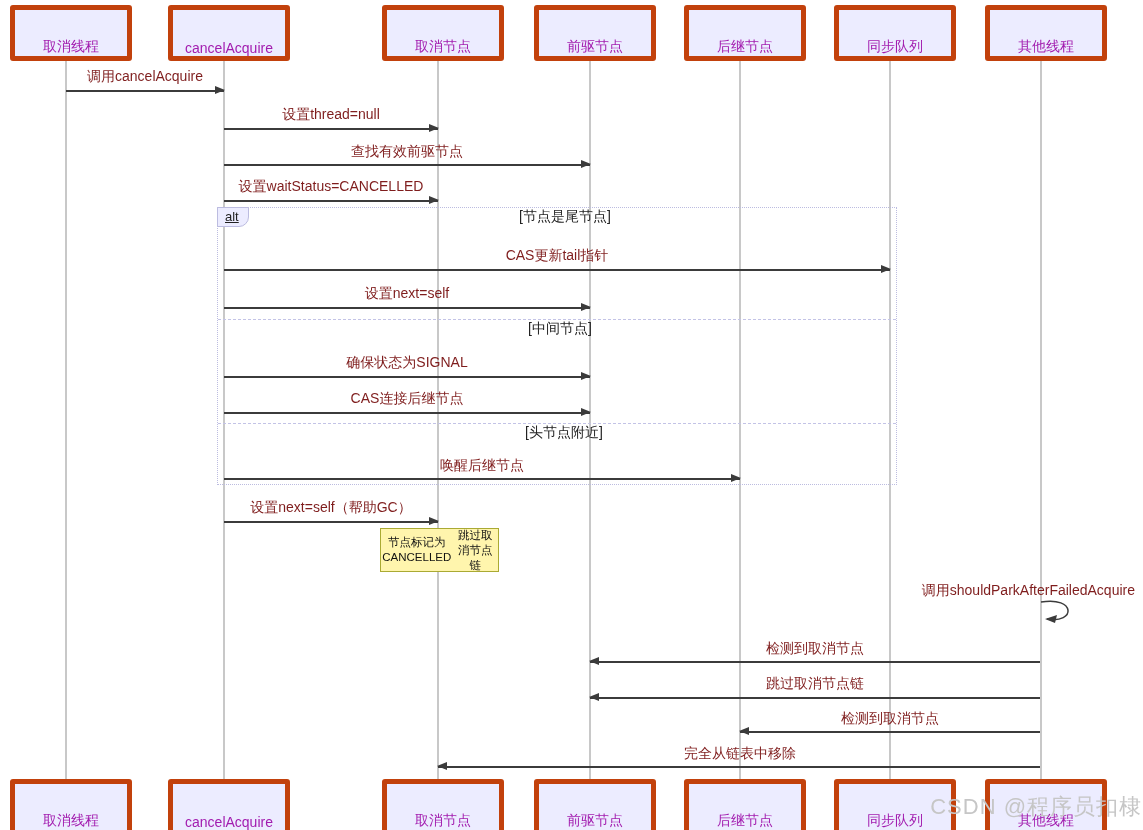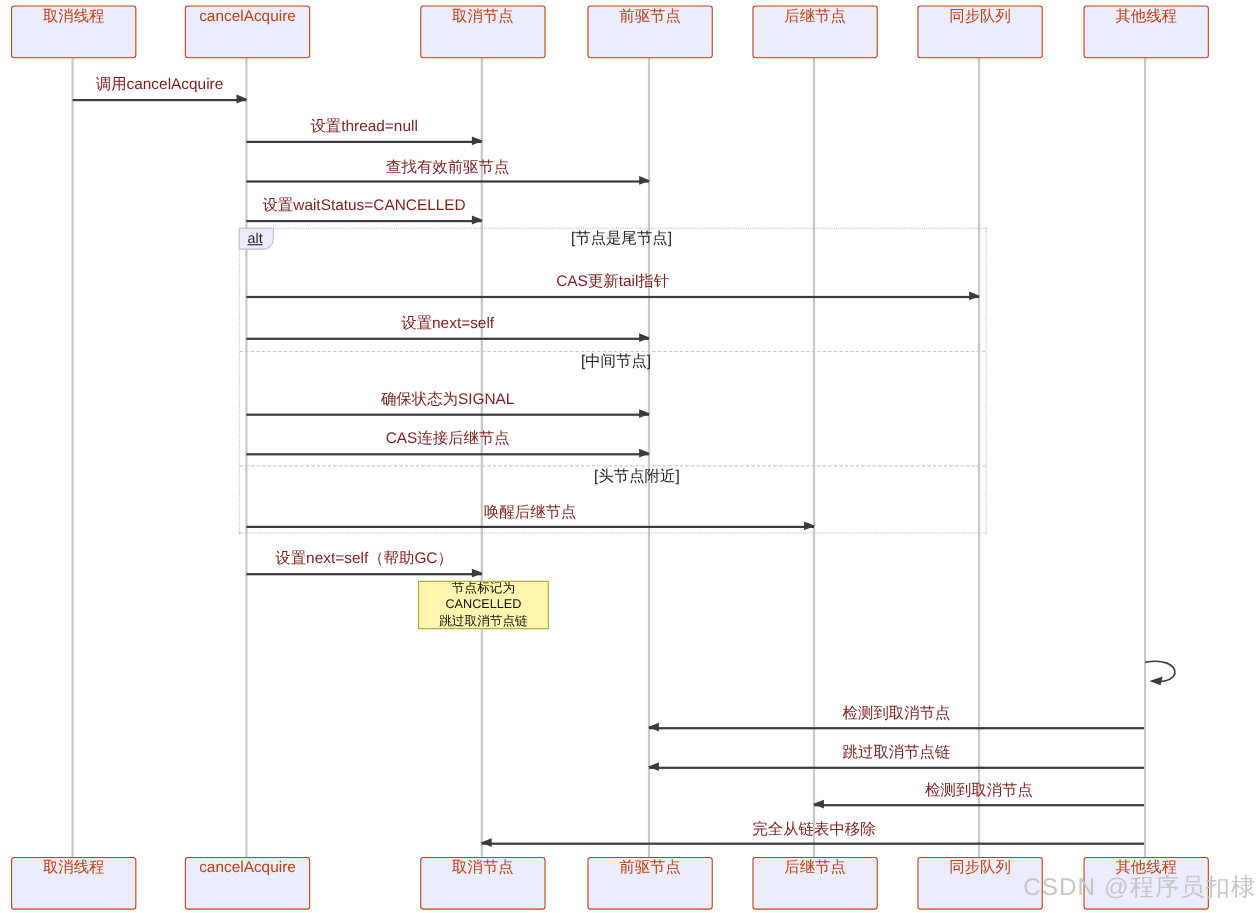--- a/index.html
+++ b/index.html
@@ -1,42 +1,42 @@
 <!DOCTYPE html>
 <html><head>
 <meta charset="utf-8">
 <style>
   html,body{margin:0;padding:0;background:#ffffff;}
   body{width:1143px;height:830px;font-family:"Liberation Sans","DejaVu Sans",sans-serif;color:#222;}
   .stage{position:relative;width:1143px;height:830px;overflow:hidden;background:#fff;}
 
   .lifeline{position:absolute;top:52px;height:728px;width:1.5px;background:#c8c8c8;}
 
-  .actor{position:absolute;height:46px;background:#ECECFF;border:1px solid #c2410c;border-radius:3px;
-         display:flex;align-items:flex-start;justify-content:center;font-size:14px;color:#c2410c;z-index:2;}
+  .actor{position:absolute;height:46px;background:#ECECFF;border:5px solid #c2410c;border-radius:3px;
+         display:flex;align-items:flex-end;justify-content:center;font-size:14px;color:#a21caf;z-index:2;}
   .actor span{white-space:nowrap;}
 
   .msg-label{position:absolute;transform:translateX(-50%);white-space:nowrap;font-size:14px;color:#7f1d1d;z-index:3;}
   .msg-label.align-right{transform:none;left:auto;}
 
   .arrow{position:absolute;height:1.5px;background:#3b3b3b;z-index:3;}
   .arrow.right::after{content:"";position:absolute;right:-1px;top:-3.8px;width:0;height:0;
     border-top:4.5px solid transparent;border-bottom:4.5px solid transparent;border-left:10px solid #3b3b3b;}
   .arrow.left::after{content:"";position:absolute;left:-1px;top:-3.8px;width:0;height:0;
     border-top:4.5px solid transparent;border-bottom:4.5px solid transparent;border-right:10px solid #3b3b3b;}
 
   .alt-frame{position:absolute;border:1.5px dotted #bcbce0;z-index:1;}
   .alt-divider{position:absolute;left:0;width:100%;border-top:1.5px dashed #c3c3e6;}
   .alt-label{position:absolute;left:-1px;top:-1px;background:#ECECFF;border:1px solid #bcbce0;
     border-bottom-right-radius:10px;padding:1px 9px 2px 7px;font-size:13px;color:#222;text-decoration:underline;}
 
   .cond-label{position:absolute;transform:translateX(-50%);white-space:nowrap;font-size:14px;color:#222;z-index:3;}
 
   .note{position:absolute;background:#FFF5AD;border:1px solid #AAAA33;z-index:4;
-        display:flex;flex-direction:column;align-items:center;justify-content:center;
+        display:flex;flex-direction:row;align-items:center;justify-content:center;
         font-size:11.5px;line-height:15px;color:#111;text-align:center;}
 
   .selfloop{position:absolute;z-index:3;}
 
   .watermark{position:absolute;right:1px;top:792px;font-size:22px;color:#c6c6c6;
              white-space:nowrap;z-index:6;letter-spacing:1px;}
 </style>
 </head>
 <body>
 
@@ -72,21 +72,21 @@
       <span>其他线程</span>
     </div>
 
   <div class="alt-frame" style="left:217px;top:207px;width:678px;height:276px">
     <div class="alt-label">alt</div>
     <div class="alt-divider" style="top:111px"></div>
     <div class="alt-divider" style="top:215px"></div>
   </div>
   <div class="cond-label" style="left:565px;top:208px">[节点是尾节点]</div>
   <div class="cond-label" style="left:560px;top:320px">[中间节点]</div>
-  <div class="cond-label" style="left:579px;top:424px">[头节点附近]</div>
+  <div class="cond-label" style="left:564px;top:424px">[头节点附近]</div>
 
   <div class="msg-label" style="left:145px;top:68px">调用cancelAcquire</div>
   <div class="arrow right" style="left:66px;top:90px;width:158px"></div>
 
   <div class="msg-label" style="left:331px;top:106px">设置thread=null</div>
   <div class="arrow right" style="left:224px;top:128px;width:214px"></div>
 
   <div class="msg-label" style="left:407px;top:143px">查找有效前驱节点</div>
   <div class="arrow right" style="left:224px;top:164px;width:366px"></div>
 
@@ -109,20 +109,21 @@
   <div class="arrow right" style="left:224px;top:478px;width:516px"></div>
 
   <div class="msg-label" style="left:331px;top:499px">设置next=self（帮助GC）</div>
   <div class="arrow right" style="left:224px;top:521px;width:214px"></div>
 
   <div class="note" style="left:380px;top:528px;width:117px;height:42px">
     <div>节点标记为CANCELLED</div>
     <div>跳过取消节点链</div>
   </div>
 
+  <div class="msg-label align-right" style="right:8px;top:582px">调用shouldParkAfterFailedAcquire</div>
   <svg class="selfloop" style="left:1020px;top:595px" width="70" height="35" viewBox="0 0 70 35">
     <path d="M 21 7 C 56 1, 56 29, 27 24" fill="none" stroke="#3b3b3b" stroke-width="1.5"></path>
     <polygon points="25,24 37,20 35,28" fill="#3b3b3b"></polygon>
   </svg>
 
   <div class="msg-label" style="left:815px;top:640px">检测到取消节点</div>
   <div class="arrow left" style="left:590px;top:661px;width:450px"></div>
 
   <div class="msg-label" style="left:815px;top:675px">跳过取消节点链</div>
   <div class="arrow left" style="left:590px;top:697px;width:450px"></div>

